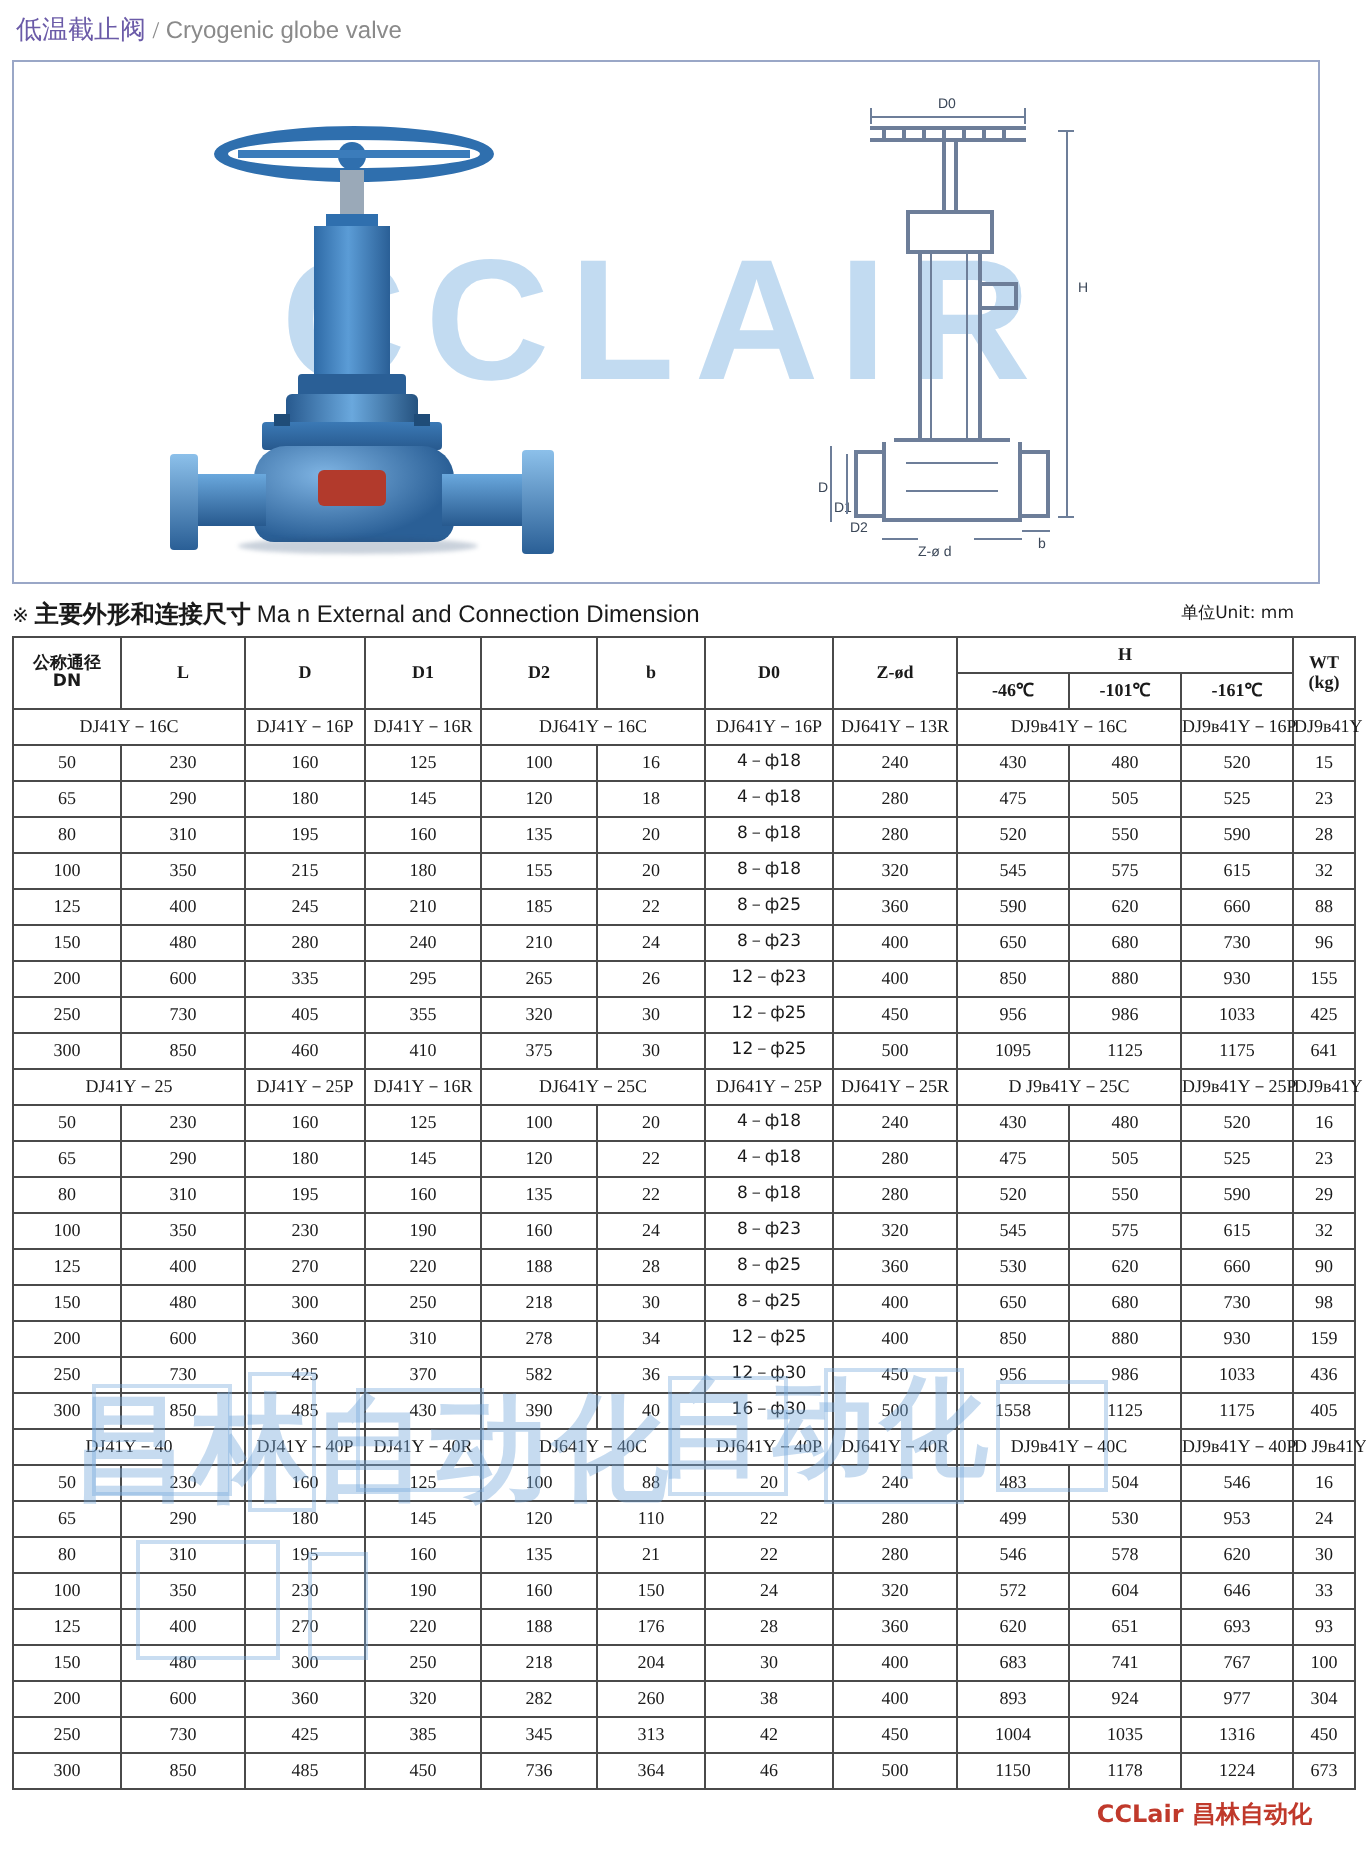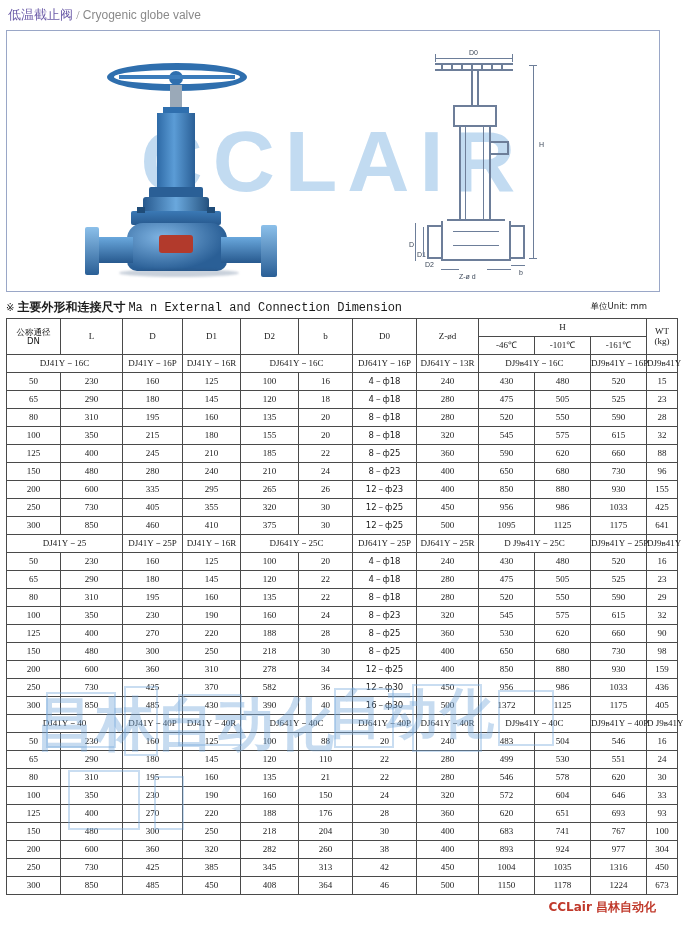--- a/index.html
+++ b/index.html
@@ -61,21 +61,21 @@
 
   
   .dim-head {
     margin: 7px 6px 2px 6px;
     font-size: 12px;
     position: relative;
     height: 17px;
   }
   .dim-head .mark { font-family:"DejaVu Sans", sans-serif; font-size:10px; }
   .dim-head .cn { font-family:"DejaVu Sans", sans-serif; font-size:12px; font-weight:bold; }
-  .dim-head .en { font-family:Liberation Mono, monospace; font-size:12px; }
+  .dim-head .en { font-family:Liberation Sans, sans-serif; font-size:12px; }
   .unit {
     position:absolute; right:13px; top:2px;
     font-size:9px; font-family:"Liberation Sans", sans-serif;
   }
 
   
   table.spec {
     margin: 0 6px;
     width: 671px;
     border-collapse: collapse;
@@ -86,21 +86,21 @@
   table.spec th, table.spec td {
     border: 1px solid #4a4a4a;
     text-align: center;
     vertical-align: middle;
     padding: 0;
     height: 18px;
     line-height: 1.05;
     white-space: nowrap;
     background: transparent;
   }
-  table.spec th { font-weight: normal; }
+  table.spec th { font-weight: bold; }
   .cjk { font-family:"DejaVu Sans", sans-serif; font-size:8.5px; }
   .hgroup { font-size:9px; }
   .modelrow td { font-size:9px; height:19px; }
   .colw0 { width: 54px; }
   .colw1 { width: 62px; }
   .colw2 { width: 60px; }
   .colw3 { width: 58px; }
   .colw4 { width: 58px; }
   .colw5 { width: 54px; }
   .colw6 { width: 64px; }
@@ -564,21 +564,21 @@
         </tr>
         <tr>
           <td>300</td>
           <td>850</td>
           <td>485</td>
           <td>430</td>
           <td>390</td>
           <td>40</td>
           <td class="cjk">16－ф30</td>
           <td>500</td>
-          <td>1372</td>
+          <td>1558</td>
           <td>1125</td>
           <td>1175</td>
           <td>405</td>
         </tr>
         <tr class="modelrow">
           <td colspan="2">DJ41Y－40</td>
           <td colspan="1">DJ41Y－40P</td>
           <td colspan="1">DJ41Y－40R</td>
           <td colspan="2">DJ641Y－40C</td>
           <td colspan="1">DJ641Y－40P</td>
@@ -605,21 +605,21 @@
           <td>65</td>
           <td>290</td>
           <td>180</td>
           <td>145</td>
           <td>120</td>
           <td>110</td>
           <td>22</td>
           <td>280</td>
           <td>499</td>
           <td>530</td>
-          <td>551</td>
+          <td>953</td>
           <td>24</td>
         </tr>
         <tr>
           <td>80</td>
           <td>310</td>
           <td>195</td>
           <td>160</td>
           <td>135</td>
           <td>21</td>
           <td>22</td>
@@ -697,21 +697,21 @@
           <td>1004</td>
           <td>1035</td>
           <td>1316</td>
           <td>450</td>
         </tr>
         <tr>
           <td>300</td>
           <td>850</td>
           <td>485</td>
           <td>450</td>
-          <td>408</td>
+          <td>736</td>
           <td>364</td>
           <td>46</td>
           <td>500</td>
           <td>1150</td>
           <td>1178</td>
           <td>1224</td>
           <td>673</td>
         </tr>
       </tbody>
   </table>

